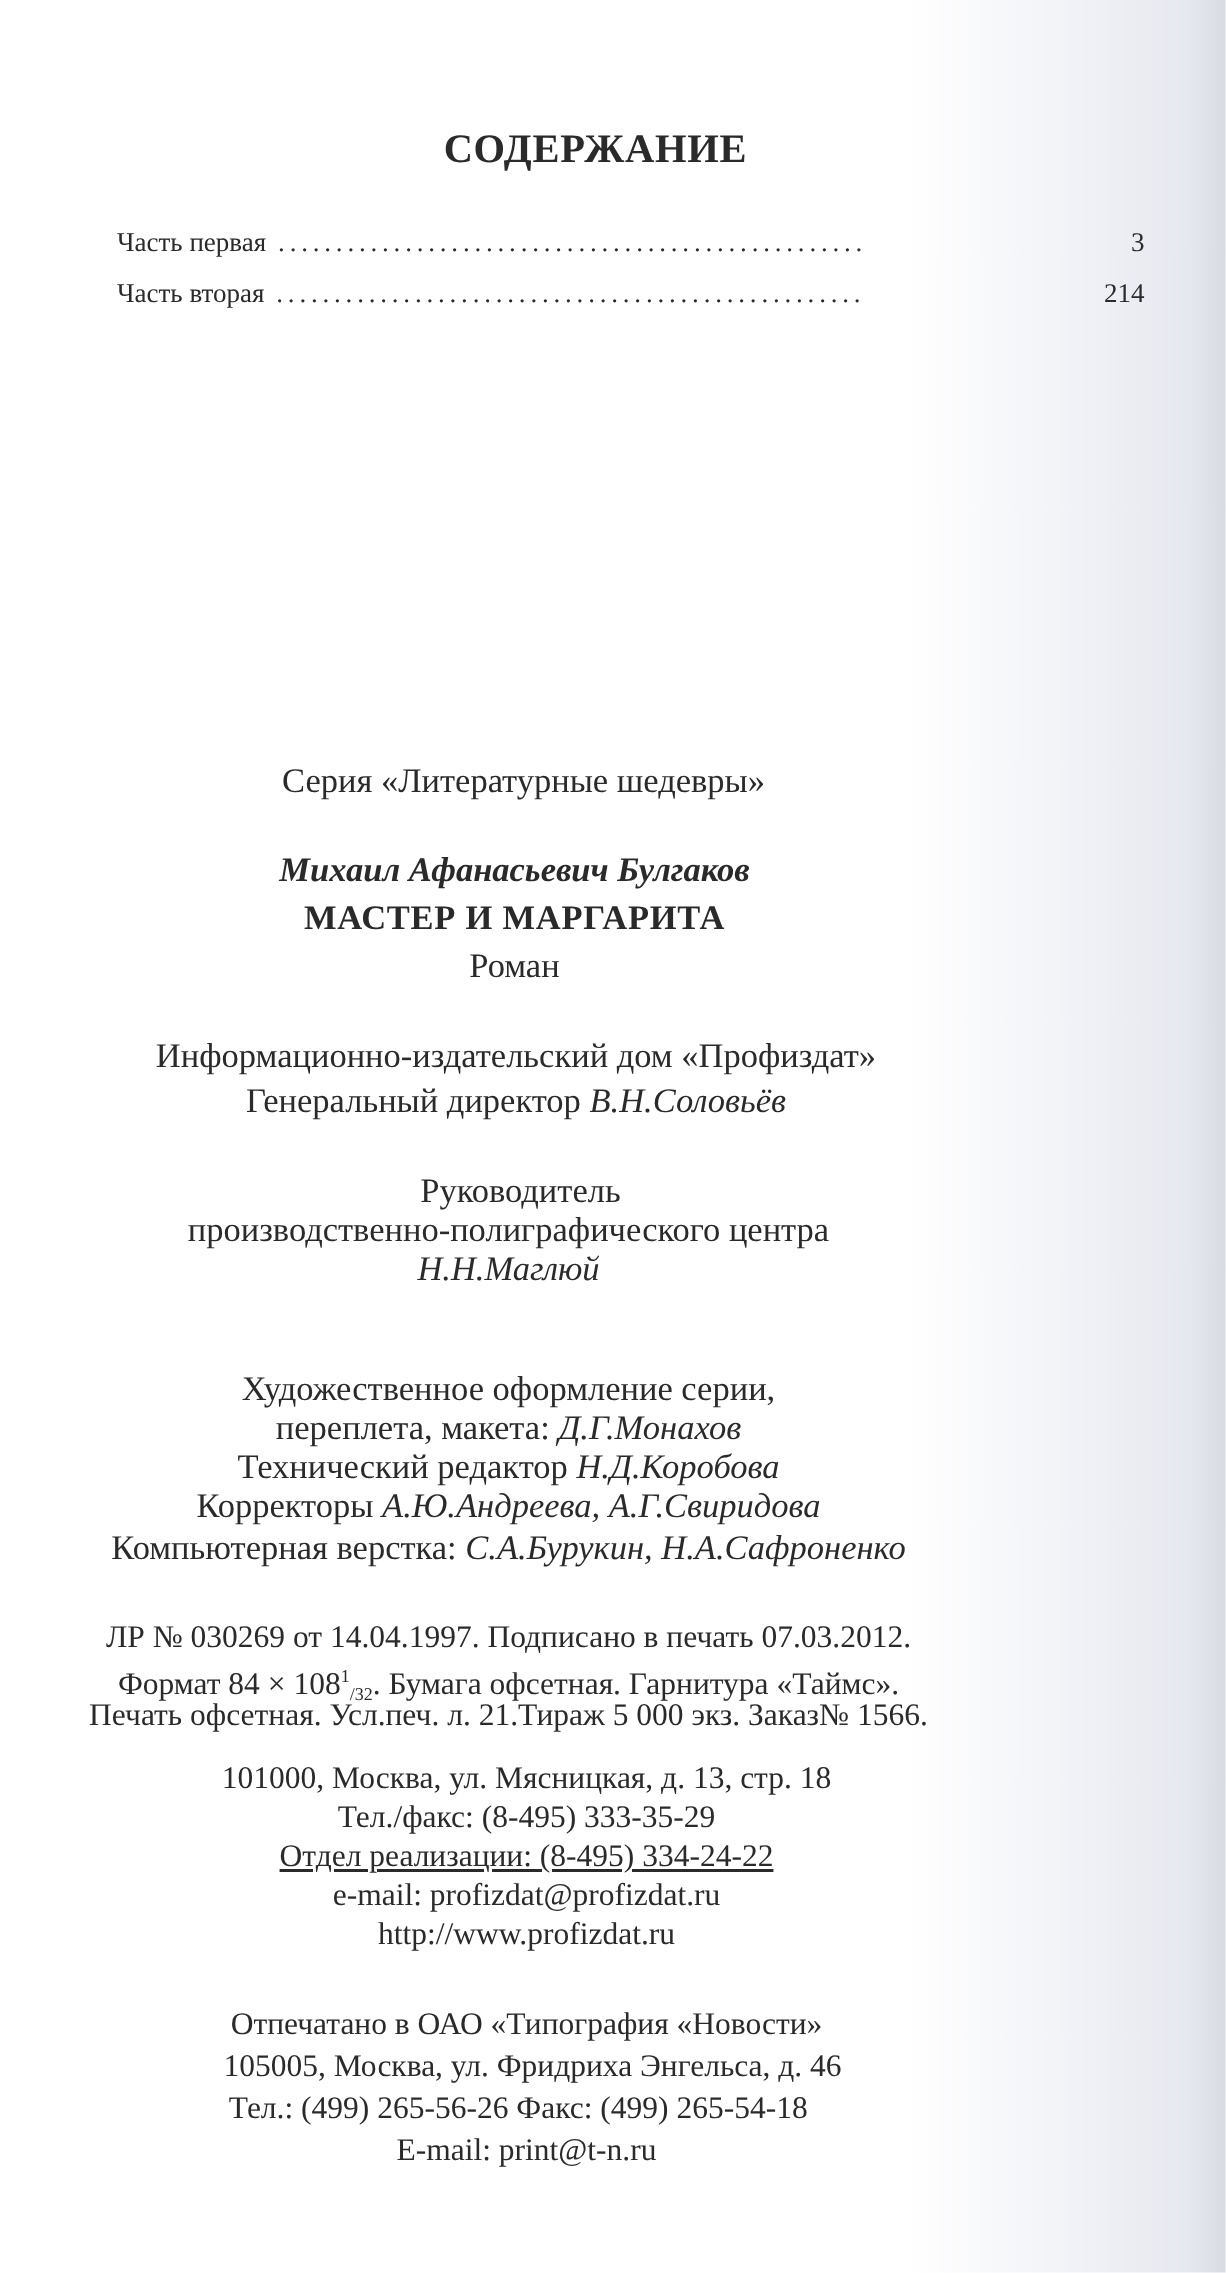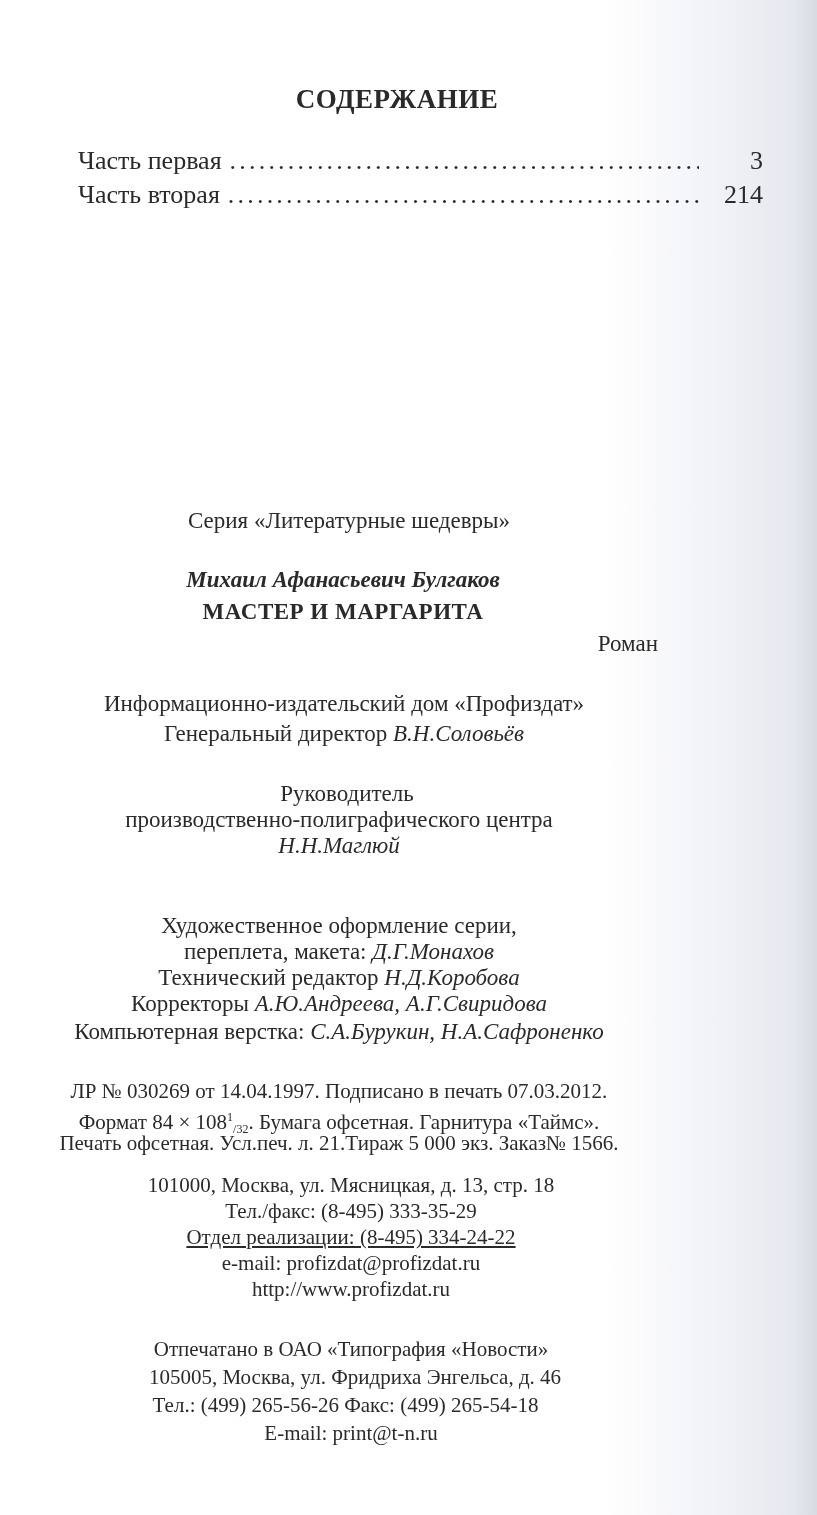--- a/index.html
+++ b/index.html
@@ -41,21 +41,21 @@
     }
     .toc {
       position: absolute;
       left: 78px;
       top: 144px;
       width: 685px;
     }
     .toc-row {
       display: flex;
       align-items: center;
-      font-size: 26px;
+      font-size: 18px;
       height: 34px;
       line-height: 34px;
     }
     .toc-label { white-space: nowrap; }
     .toc-dots {
       flex: 1;
       overflow: hidden;
       white-space: nowrap;
       margin: 0 8px;
       letter-spacing: 3.2px;
@@ -92,21 +92,21 @@
       <span class="toc-label">Часть вторая</span>
       <span class="toc-dots">...................................................</span>
       <span class="toc-page">214</span>
     </div>
   </div>
 
   <div class="center line" style="top:507px; padding-left:40px; box-sizing:border-box;">Серия «Литературные шедевры»</div>
 
   <div class="center line it bold" style="top:566px; padding-left:28px; box-sizing:border-box;">Михаил Афанасьевич Булгаков</div>
   <div class="center line bold" style="top:598px; padding-left:28px; box-sizing:border-box; letter-spacing:0.5px;">МАСТЕР И МАРГАРИТА</div>
-  <div class="center line" style="top:630px; padding-left:28px; box-sizing:border-box;text-align:right;">Роман</div>
+  <div class="center line" style="top:630px; padding-left:28px; box-sizing:border-box;">Роман</div>
 
   <div class="center line" style="top:690px; padding-left:30px; box-sizing:border-box;">Информационно-издательский дом «Профиздат»</div>
   <div class="center line" style="top:720px; padding-left:30px; box-sizing:border-box;">
     <span>Генеральный директор</span>
     <span class="it">В.Н.Соловьёв</span>
   </div>
 
   <div class="center line" style="top:780px; padding-left:36px; box-sizing:border-box;">Руководитель</div>
   <div class="center line" style="top:806px; padding-left:20px; box-sizing:border-box;">производственно-полиграфического центра</div>
   <div class="center line it" style="top:832px; padding-left:20px; box-sizing:border-box;">Н.Н.Маглюй</div>

